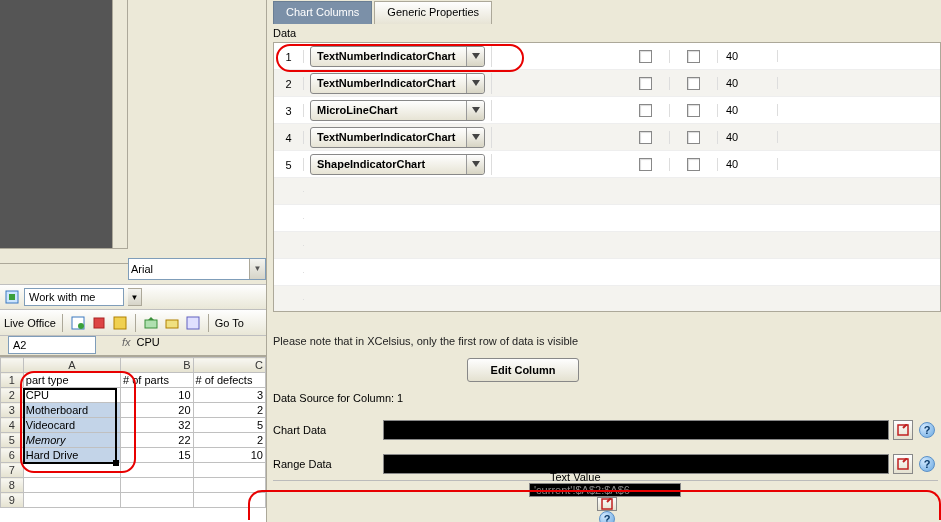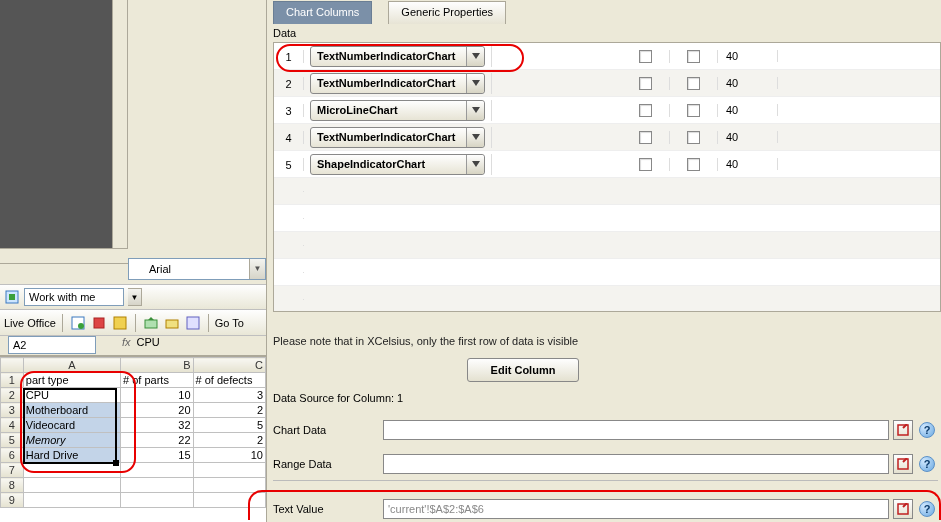--- a/index.html
+++ b/index.html
@@ -3,21 +3,21 @@
 <meta charset="utf-8">
 <style>
 * { box-sizing: border-box; margin: 0; padding: 0; }
 body { font-family: Tahoma, Arial, sans-serif; font-size: 11px; background: #ece9d8; color: #000; width: 941px; height: 522px; overflow: hidden; position: relative; }
 
 .left-pane { position: absolute; left: 0; top: 0; width: 266px; height: 522px; background: #ece9d8; }
 .dark-panel { position: absolute; left: 0; top: 0; width: 112px; height: 248px; background: #555; }
 .scroll-right { position: absolute; left: 112px; top: 0; width: 16px; height: 248px; background: #ece9d8; border-left: 1px solid #aca899; border-right: 1px solid #aca899; }
 .scroll-bottom { position: absolute; left: 0; top: 248px; width: 128px; height: 16px; background: #ece9d8; border-top: 1px solid #aca899; border-bottom: 1px solid #aca899; }
 
-.font-row { position: absolute; left: 128px; top: 258px; width: 138px; height: 22px; background: #fff; border: 1px solid #7f9db9; display: flex; align-items: center; padding: 0 20px; }
+.font-row { position: absolute; left: 128px; top: 258px; width: 138px; height: 22px; background: #fff; border: 1px solid #7f9db9; display: flex; align-items: center; padding: 0 2px; }
 .font-drop { position: absolute; right: 0; top: 0; width: 16px; height: 20px; background: linear-gradient(#f4f4f0,#d6d4c8); border-left: 1px solid #aca899; text-align: center; line-height: 20px; color: #555; font-size: 8px; cursor: pointer; }
 
 .workwithme-row { position: absolute; left: 0; top: 284px; width: 266px; height: 26px; background: linear-gradient(#fefefe,#e9e7d7); border-top: 1px solid #bfbfbf; border-bottom: 1px solid #bfbfbf; display: flex; align-items: center; padding-left: 4px; gap: 4px; }
 .small-icon { width: 16px; height: 16px; display: inline-flex; align-items: center; justify-content: center; }
 .wwm-box { width: 100px; height: 18px; background: #fff; border: 1px solid #7f9db9; padding: 0 4px; display: flex; align-items: center; }
 .wwm-ddl { width: 14px; height: 18px; background: linear-gradient(#f4f4f0,#d6d4c8); border: 1px solid #aca899; border-left: none; display: flex; align-items: center; justify-content: center; font-size: 8px; cursor: pointer; }
 
 .liveoffice-row { position: absolute; left: 0; top: 310px; width: 266px; height: 26px; background: linear-gradient(#fefefe,#e9e7d7); border-bottom: 1px solid #bfbfbf; display: flex; align-items: center; padding-left: 4px; gap: 3px; }
 .lo-sep { width: 1px; height: 18px; background: #aca899; margin: 0 3px; }
 .btn16 { width: 18px; height: 18px; border: none; background: transparent; display: inline-flex; align-items: center; justify-content: center; cursor: pointer; }
@@ -38,21 +38,21 @@
 .sheet .sel { background: #c3d4e8; }
 .red-oval-sheet { position: absolute; left: 20px; top: 371px; width: 116px; height: 102px; border: 2px solid #e80000; border-radius: 14px; pointer-events: none; }
 .sel-border { position: absolute; left: 23px; top: 388px; width: 94px; height: 76px; border: 2px solid #000; pointer-events: none; }
 .sel-handle { position: absolute; left: 113px; top: 460px; width: 6px; height: 6px; background: #000; }
 
 .right-pane { position: absolute; left: 266px; top: 0; width: 675px; height: 522px; background: #ece9d8; border-left: 1px solid #aca899; }
 
 .tabs-row { position: absolute; left: 6px; top: 0; display: flex; justify-content: space-between; }
 .tab { padding: 4px 12px 6px; font-size: 11px; border: 1px solid #aca899; border-bottom: none; background: linear-gradient(#fefefe,#e7e4d5); cursor: pointer; position: relative; top: 1px; }
 .tab.active { background: #7b90a8; color: #fff; border-color: #6a7e94; }
-.tab + .tab { margin-left: 16px; }
+.tab + .tab { margin-left: 2px; }
 
 .data-lbl { position: absolute; left: 6px; top: 27px; }
 .grid-wrap { position: absolute; left: 6px; top: 42px; right: 0; height: 270px; background: #fff; border: 1px solid #aca899; overflow: hidden; }
 .grid-row { display: flex; align-items: center; height: 27px; border-bottom: 1px solid #eee; }
 .grid-row.alt { background: #f4f3ef; }
 .grid-row.blank { background: #fff; }
 .grid-row.blank.alt { background: #f4f3ef; }
 .idx-cell { width: 30px; text-align: center; border-right: 1px solid #ddd; padding-top: 1px; }
 .ddl-cell { width: 188px; padding: 0 6px; display: flex; align-items: center; border-right: 1px solid #ddd; }
 .ddl { flex: 1; height: 21px; background: linear-gradient(#fefefe,#e7e4d5); border: 1px solid #888; border-radius: 3px; display: flex; align-items: center; padding: 0 6px; font-weight: bold; font-size: 11px; position: relative; cursor: pointer; }
@@ -65,28 +65,28 @@
 
 .red-oval-row1 { position: absolute; left: 9px; top: 44px; width: 248px; height: 28px; border: 2px solid #e80000; border-radius: 14px; pointer-events: none; }
 
 .note { position: absolute; left: 6px; top: 335px; color: #222; }
 .editcol-btn { position: absolute; left: 200px; top: 358px; width: 112px; height: 24px; background: linear-gradient(#fefefe,#e4e1d0); border: 1px solid #888; border-radius: 3px; font-weight: bold; font-size: 11px; cursor: pointer; }
 
 .ds-lbl { position: absolute; left: 6px; top: 392px; }
 
 .field-row { position: absolute; left: 6px; height: 24px; display: flex; align-items: center; width: 664px; }
 .field-row .lab { width: 110px; }
-.field-row input.txt { flex: 1; height: 20px; background: #ffffff; border: 1px solid #888; padding: 0 4px; font-size: 11px; color: #888; }
+.field-row input.txt { flex: 1; height: 20px; background: #000000; border: 1px solid #888; padding: 0 4px; font-size: 11px; color: #888; }
 .picker-btn { width: 20px; height: 20px; background: linear-gradient(#fefefe,#e4e1d0); border: 1px solid #888; margin-left: 4px; display: flex; align-items: center; justify-content: center; cursor: pointer; }
 .help-btn { width: 20px; height: 20px; background: transparent; border: none; margin-left: 4px; display: flex; align-items: center; justify-content: center; cursor: pointer; }
 .help-circle { width: 16px; height: 16px; border-radius: 50%; background: radial-gradient(circle at 30% 30%, #d0e8ff, #6aa8e0); color: #0a3a6a; font-weight: bold; display:flex; align-items:center; justify-content:center; font-size:11px; border:1px solid #5a90c8; }
 
 .fr1 { top: 418px; justify-content: space-between; }
 .fr2 { top: 452px; }
-.fr3 { top: 497px; }
+.fr3 { top: 471px; flex-direction: column; }
 .section-sep { position: absolute; left: 6px; top: 480px; width: 665px; height: 1px; background: #bbb; }
 
 .red-oval-text { position: absolute; left: 248px; top: 490px; width: 693px; height: 30px; border: 2px solid #e80000; border-bottom: none; border-radius: 14px 14px 0 0; pointer-events: none; }
 </style>
 </head>
 <body>
 
 <div class="left-pane">
   <div class="dark-panel"></div>
   <div class="scroll-right"></div>

